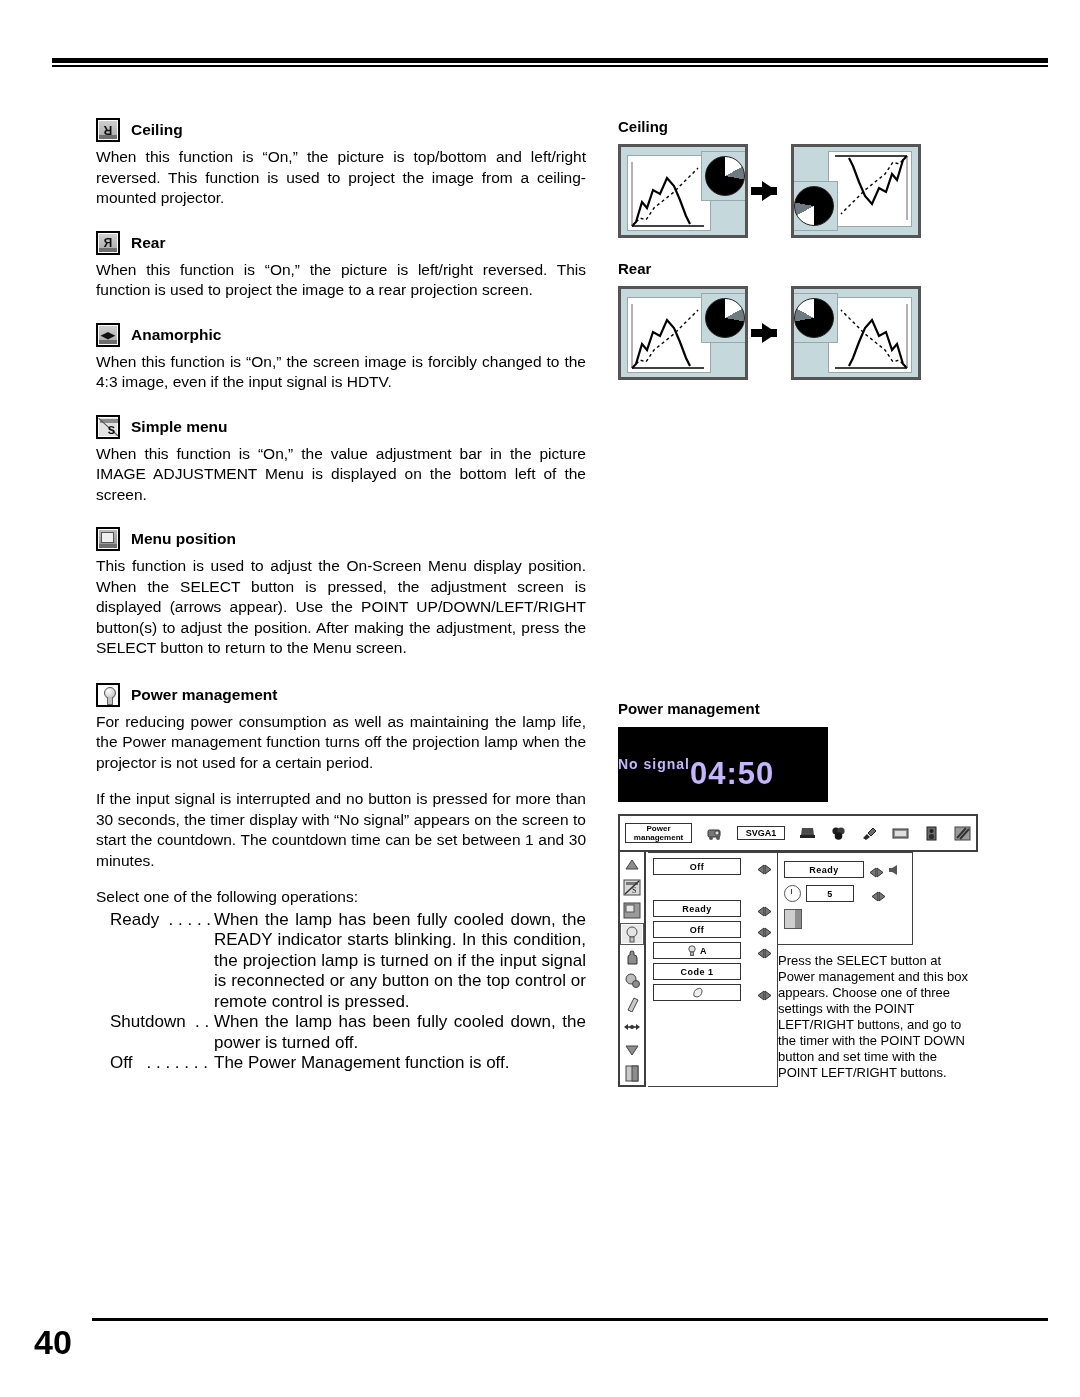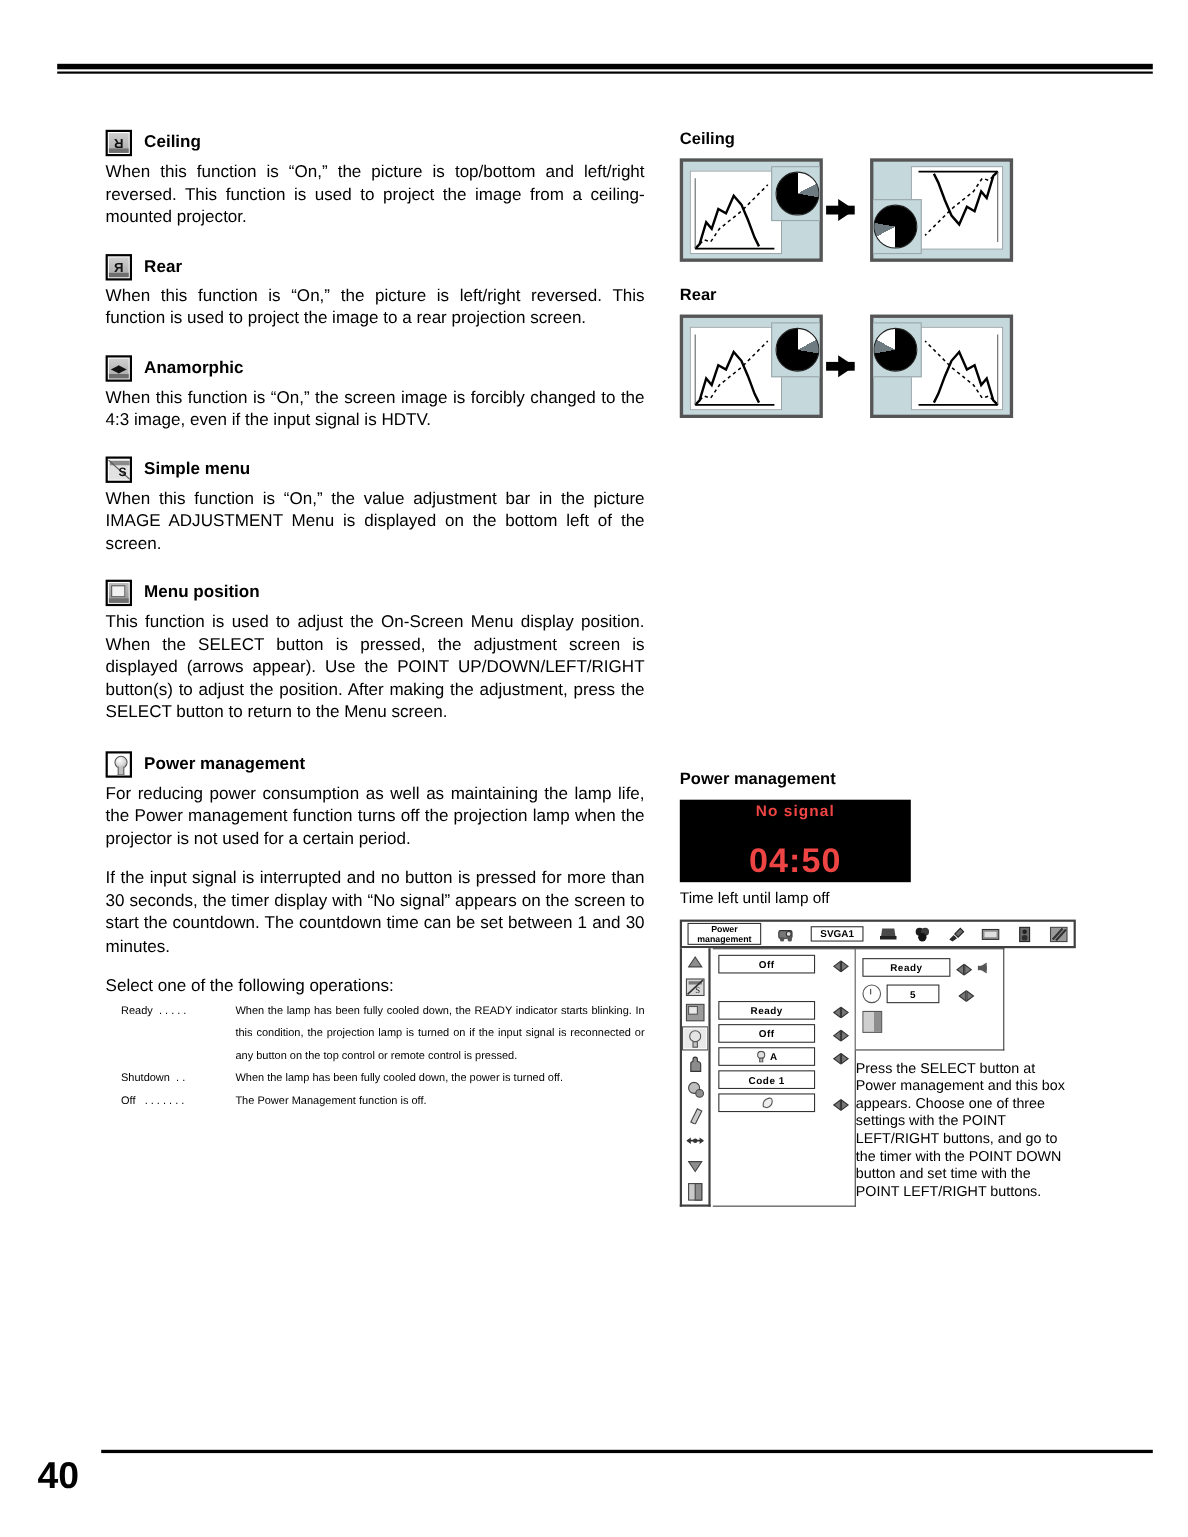--- a/index.html
+++ b/index.html
@@ -180,25 +180,24 @@
   
   .pm-head {
     font-size: 15px;
     font-weight: bold;
     margin-bottom: 10px;
   }
   .nosignal {
     width: 210px;
     height: 75px;
     background: #000;
-    color: #ef4444;
-    display: flex;
-    flex-direction: column;
-    align-items: center;
-    justify-content: center;
+    color: #c4b5fd;
+    display: flex;
+    flex-direction: row;
+    align-items: center;
   }
   .ns-label {
     font-size: 14px;
     font-weight: bold;
     letter-spacing: 1px;
     margin-bottom: 2px;
   }
   .ns-timer {
     font-size: 31px;
     font-weight: bold;
@@ -217,21 +216,21 @@
     width: 360px;
   }
   .osd-topbar {
     display: flex;
     align-items: center;
     gap: 14px;
     border: 2px solid #3f3f3f;
     background: #fff;
     padding: 3px 5px;
     box-sizing: border-box;
-    height: 26px;
+    height: 38px;
   }
   .osd-field {
     border: 1px solid #333;
     background: #fff;
     font-size: 8px;
     font-weight: bold;
     text-align: center;
     line-height: 9px;
     padding: 1px 2px;
     box-sizing: border-box;
@@ -395,21 +394,21 @@
   }
   .page-number {
     font-size: 34px;
     font-weight: bold;
     line-height: 38px;
     margin-top: 2px;
   }
   .def-list { margin-top: 2px; }
   .def-row {
     display: flex;
-    font-size: 10px;
+    font-size: 17px;
     line-height: 20.5px;
   }
   .def-term {
     width: 118px;
     flex: 0 0 auto;
     padding-left: 14px;
     box-sizing: border-box;
     white-space: pre;
   }
   .def-desc {
@@ -586,21 +585,20 @@
       </div>
     </div>
   </div>
 
   <div style="margin-top:320px;">
     <div class="pm-head">Power management</div>
     <div class="nosignal">
       <div class="ns-label">No signal</div>
       <div class="ns-timer">04:50</div>
     </div>
-    <div class="ns-caption">Time left until lamp off</div>
   </div>
 
   <div class="osd">
     <div class="osd-topbar">
       <div class="osd-field osd-title">
         <div>
           <div>Power</div>
           <div>management</div>
         </div>
       </div>

